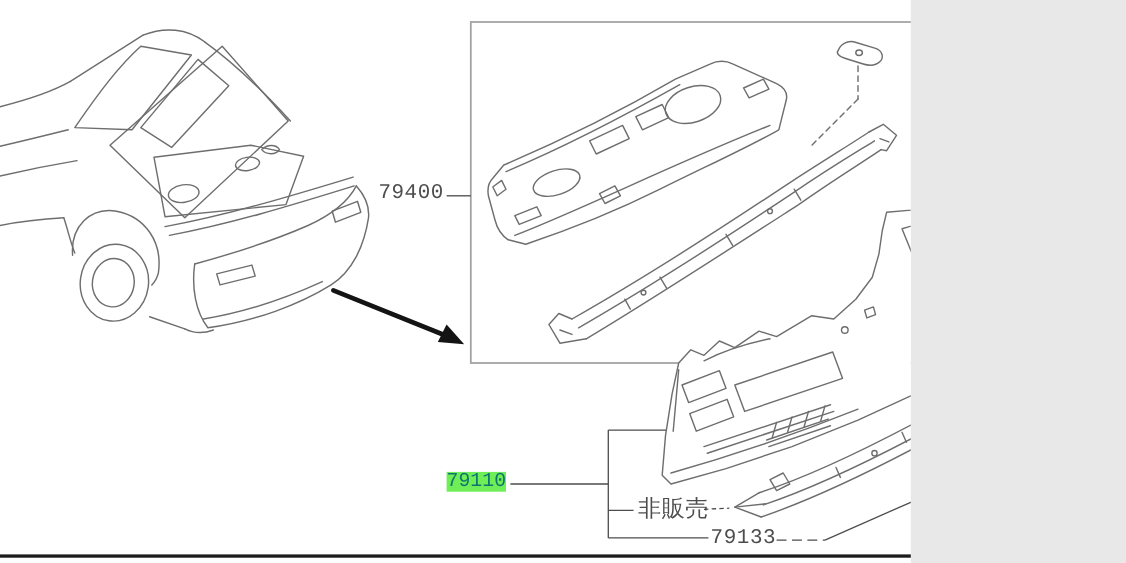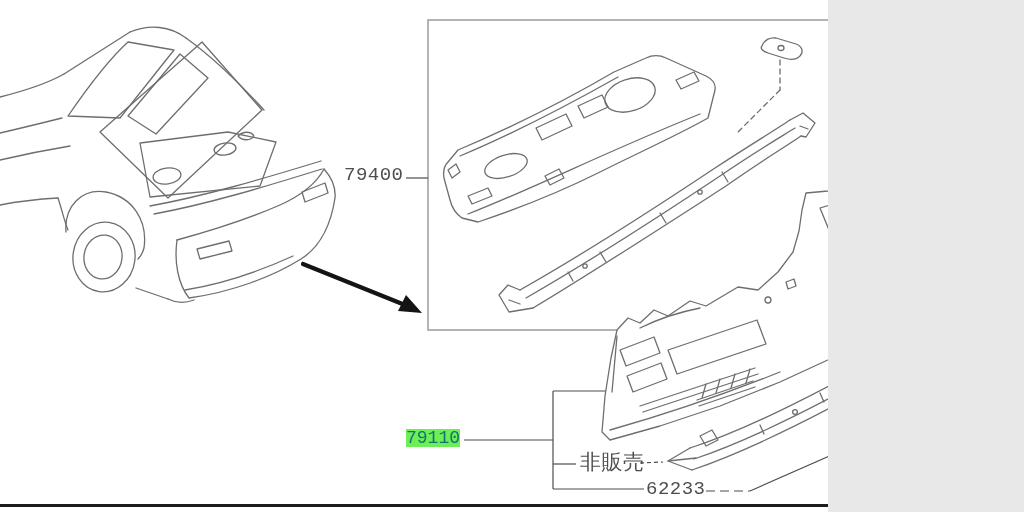--- a/index.html
+++ b/index.html
@@ -187,17 +187,17 @@
     </g>
   </svg>
 
   <div class="label num" style="left:344px; top:166px;">79400</div>
 
   <div class="label hl" style="left:406px; top:429px;">79110</div>
 
 
   <div class="label jp" style="left:580px; top:455px; font-size:21px;">非販売</div>
 
-  <div class="label num" style="left:646px; top:480px;">62233</div>
+  <div class="label num" style="left:646px; top:480px;">79133</div>
 
 
   <div class="bottom-rule"></div>
 </div>
 
 </body></html>

